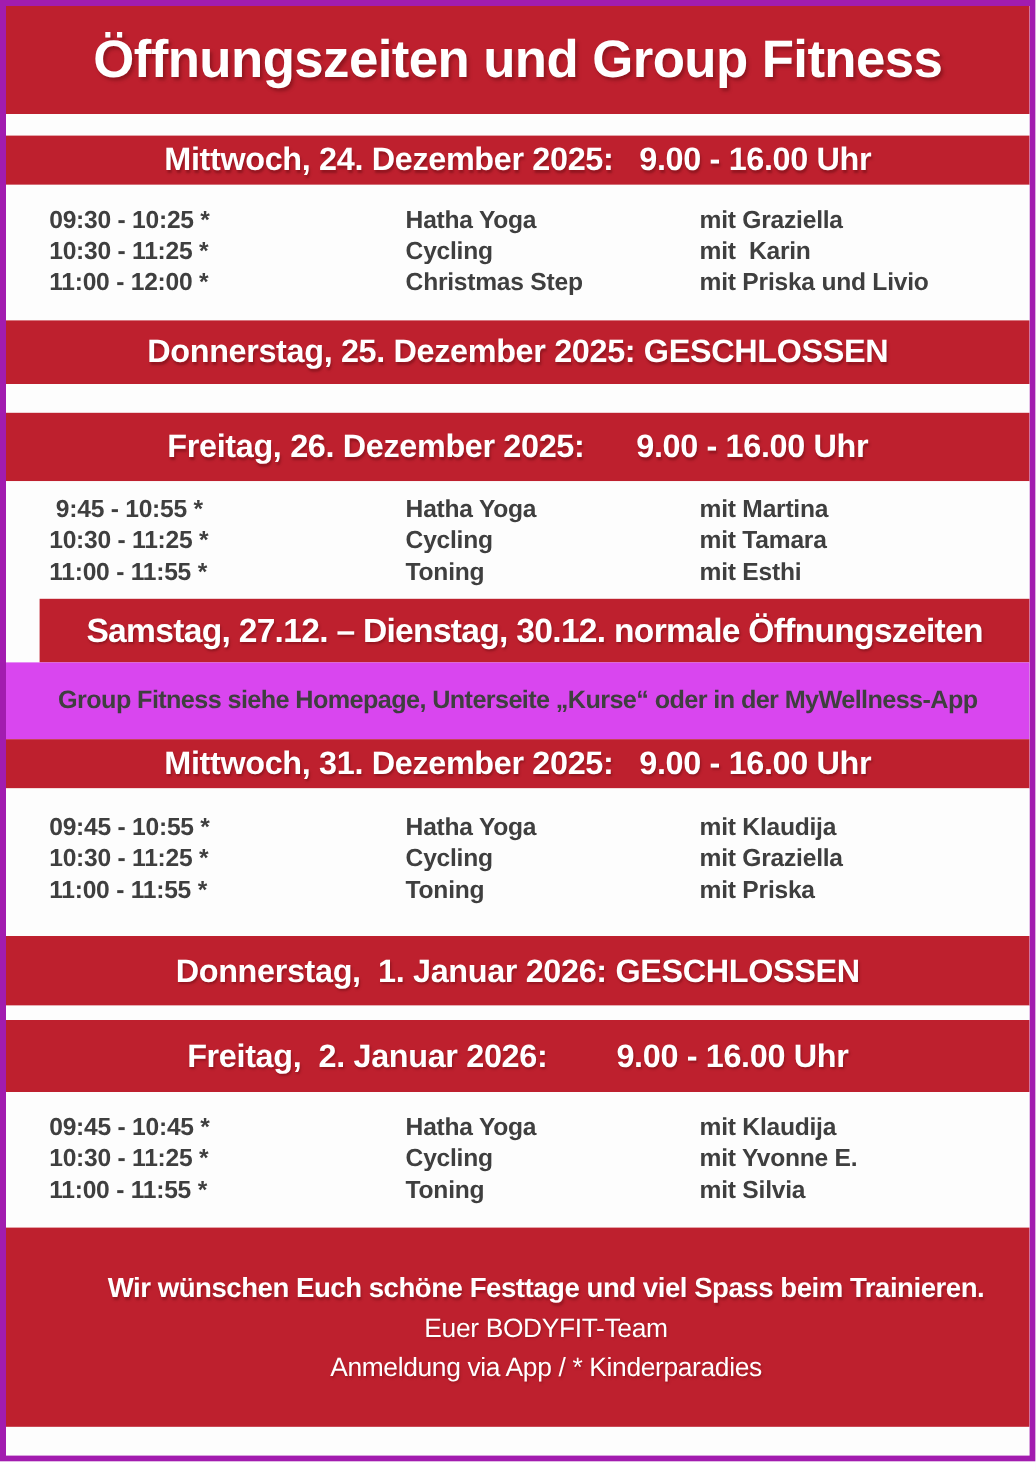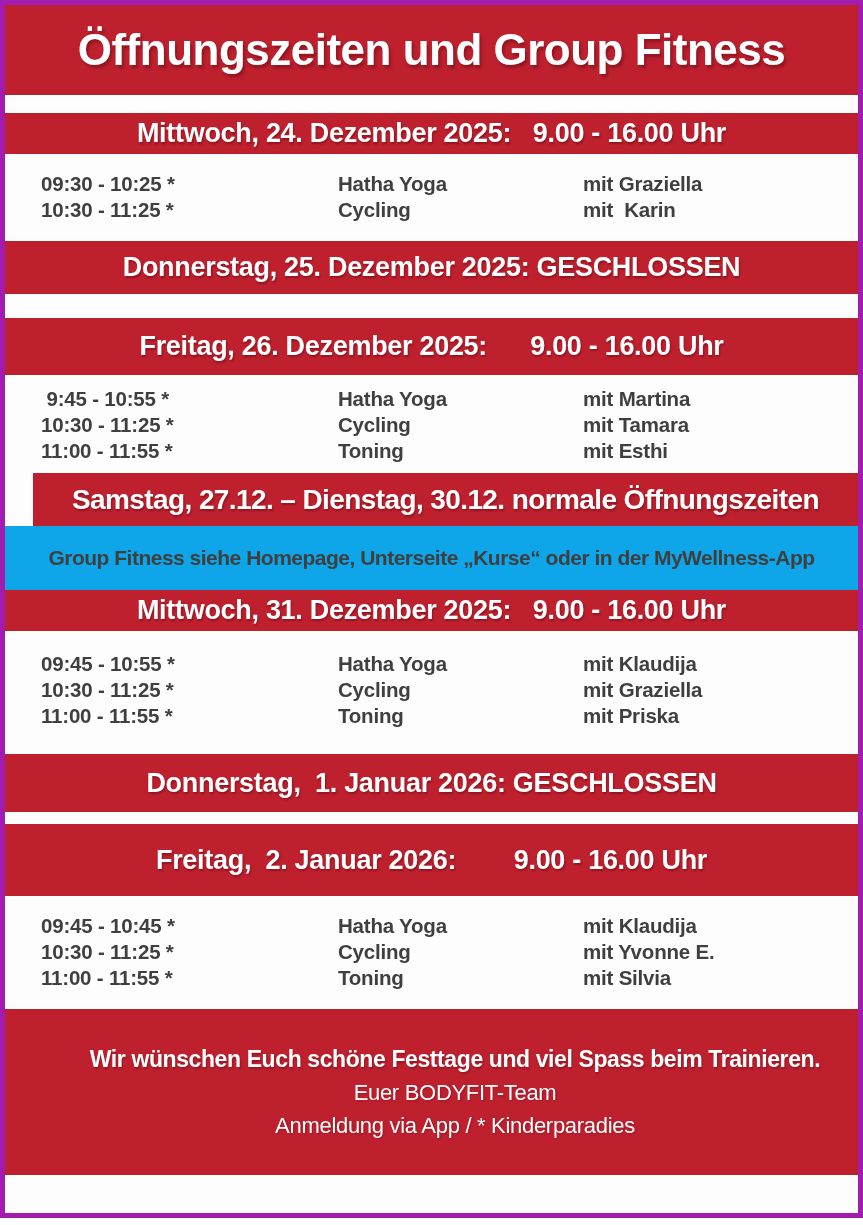--- a/index.html
+++ b/index.html
@@ -38,21 +38,21 @@
     letter-spacing: -0.5px;
     text-shadow: 2px 3px 3px rgba(60, 0, 5, 0.35);
   }
   .section-band { height: 41px; }
   .section-band .band-text { font-size: 27px; letter-spacing: -0.3px; }
   .band-dec25 { height: 53px; }
   .band-dec26 { height: 57px; }
   .band-sam   { height: 53px; margin-left: 28px; }
   .band-sam .band-text { font-size: 28px; letter-spacing: -0.6px; }
   .band-jan1  { height: 58px; }
-  .band-jan2  { height: 72px; }
+  .band-jan2  { height: 60px; }
 
   .gap-a { height: 18px; }
   .gap-b { height: 24px; }
   .gap-c { height: 12px; }
   .gap { background: #fdfdfd; flex: 0 0 auto; }
 
   .schedule {
     background: #fdfdfd;
     padding: 17px 12px 18px 36px;
     flex: 0 0 auto;
@@ -67,21 +67,21 @@
   .sched-row span {
     font-size: 20.5px;
     font-weight: 700;
     color: #3f3f3f;
     letter-spacing: -0.2px;
     white-space: pre;
   }
 
   .note-block {
     height: 64px;
-    background: #0ea5e9;
+    background: #d946ef;
     display: flex;
     align-items: center;
     justify-content: center;
     flex: 0 0 auto;
   }
   .note-text {
     font-size: 21px;
     font-weight: 700;
     color: #3f3f3f;
     letter-spacing: -0.5px;
@@ -135,20 +135,25 @@
     <div class="sched-row">
       <span>09:30 - 10:25 *</span>
       <span>Hatha Yoga</span>
       <span>mit Graziella</span>
     </div>
     <div class="sched-row">
       <span>10:30 - 11:25 *</span>
       <span>Cycling</span>
       <span>mit  Karin</span>
     </div>
+    <div class="sched-row">
+      <span>11:00 - 12:00 *</span>
+      <span>Christmas Step</span>
+      <span>mit Priska und Livio</span>
+    </div>
   </div>
 
   <div class="red-band section-band band-dec25">
     <span class="band-text">Donnerstag, 25. Dezember 2025: GESCHLOSSEN</span>
   </div>
 
   <div class="gap gap-b"></div>
 
   <div class="red-band section-band band-dec26">
     <span class="band-text">Freitag, 26. Dezember 2025:      9.00 - 16.00 Uhr</span>

